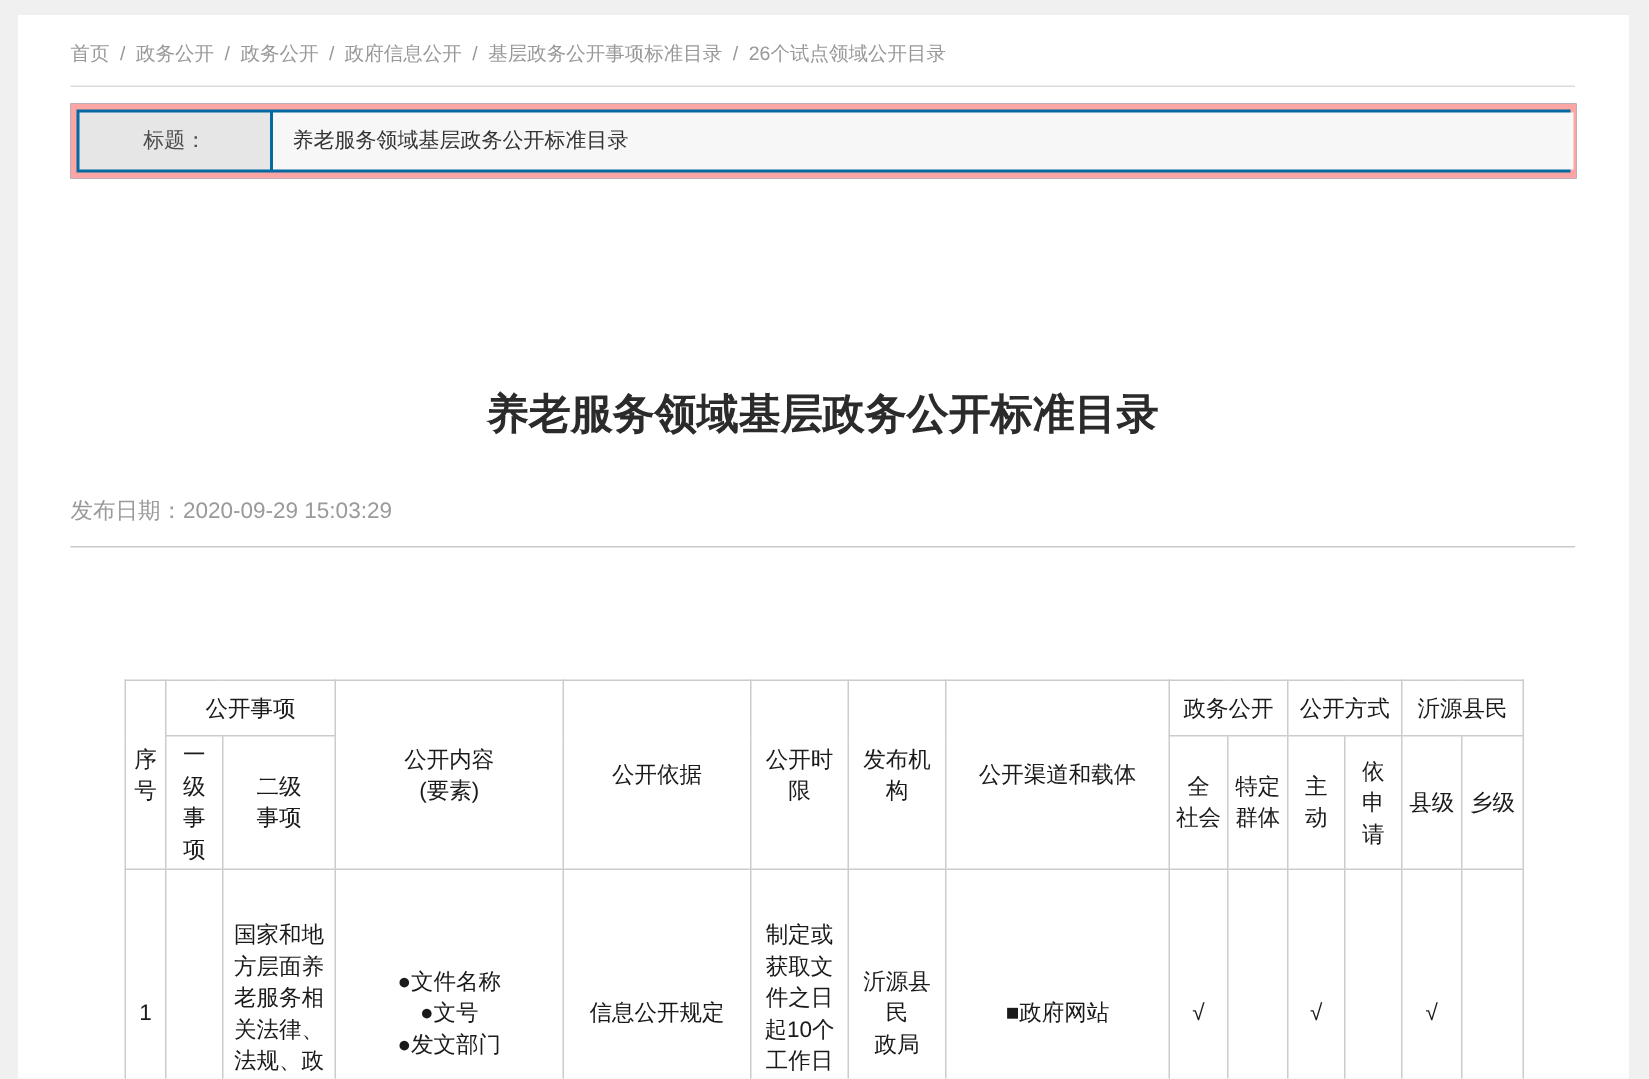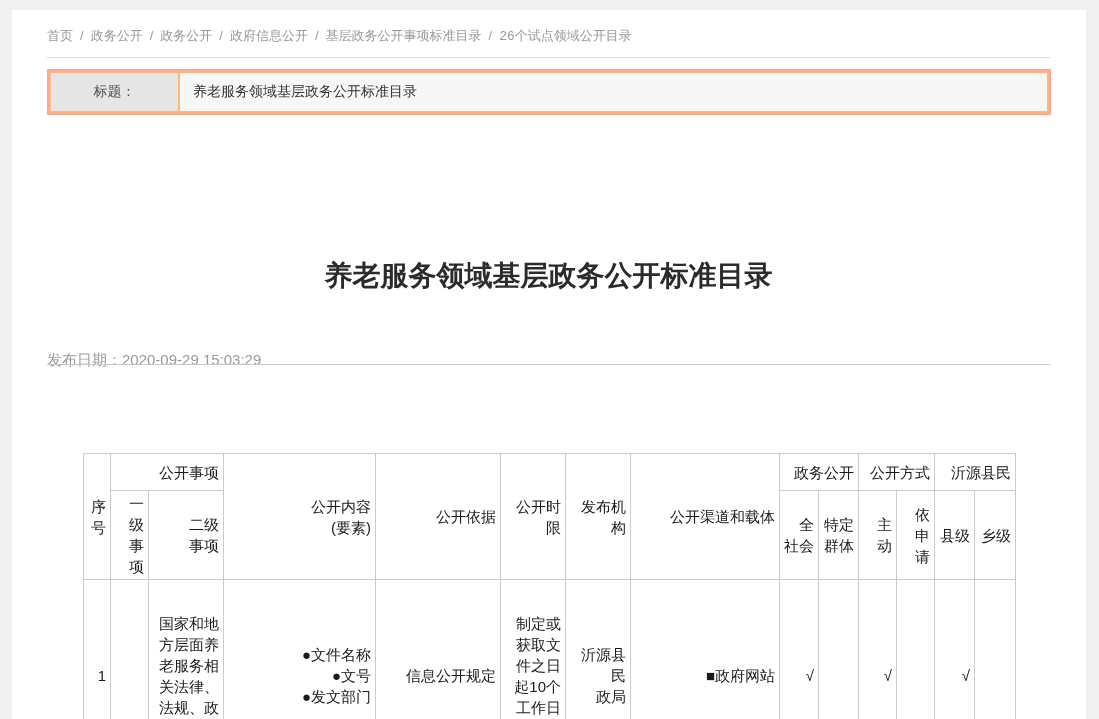--- a/index.html
+++ b/index.html
@@ -6,59 +6,59 @@
   html,body { width:1099px; height:719px; overflow:hidden;
     background:#f0f0f0;
     font-family:"Liberation Sans","DejaVu Sans",sans-serif;
     -webkit-font-smoothing:antialiased; }
   .panel { position:absolute; left:12px; top:10px; width:1074px; height:709px;
     background:#ffffff; overflow:hidden; }
 
   
   .crumbs { position:absolute; left:35px; top:16px; width:1003px;
     font-size:13px; color:#999; line-height:20px; }
-  .crumbs a { color:#999; text-decoration:none; cursor:pointer;font-family:Liberation Mono, monospace; }
+  .crumbs a { color:#999; text-decoration:none; cursor:pointer; }
   .crumbs .sep { color:#999; margin:0 7px; }
   .rule-1 { position:absolute; left:35px; top:47px; width:1003px; height:0;
     border-top:1px solid #dcdcdc; }
 
   
   .meta-wrap { position:absolute; left:35px; top:59px; width:1004px;
-    border:2px solid #fca5a5; background:#fdba74; }
+    border:4px solid #fca5a5; background:#0369a1; }
   table.meta { border-collapse:separate; border-spacing:2px; width:100%;
     table-layout:fixed; }
   table.meta td { height:38px; font-size:14px; vertical-align:middle;
     white-space:pre-line; }
   td.m-label { background:#e6e6e6; color:#4c4c4c; text-align:center; }
   td.m-value { background:#f7f7f7; color:#333; text-align:left; padding-left:13px; }
 
   
   .doc-title { position:absolute; left:35px; top:248px; width:1003px;
     text-align:center; font-size:28px; font-weight:bold; color:#2b2b2b;
     line-height:36px; }
-  .pub-row { position:absolute; left:35px; top:337px; width:1003px; height:26px;
+  .pub-row { position:absolute; left:35px; top:318px; width:1003px; height:26px;
     font-size:15px;text-align:right; }
   .pub-date { float:left; color:#9a9a9a; line-height:26px; }
   .tools { float:right; color:#888; line-height:26px; }
   .tools span { vertical-align:middle; }
   .fs-label { color:#666; font-weight:bold; margin-right:4px; }
   .fs-btn { color:#999; font-size:16px; margin:0 3px; cursor:pointer; }
   .fs-btn.active { color:#2a5caa; border:1px solid #2a5caa; border-radius:4px;
     padding:0 3px; font-weight:bold; }
   .tool-sep { color:#444; margin:0 10px; font-size:14px; }
   .print-btn { color:#777; cursor:pointer; }
   .pdf-btn { color:#16498f; font-weight:bold; cursor:pointer; text-decoration:none; }
   .rule-2 { position:absolute; left:35px; top:354px; width:1003px; height:0;
     border-top:1px solid #c9c9c9; }
 
   
   table.cat { position:absolute; left:71px; top:443px; width:932px;
     border-collapse:collapse; table-layout:fixed; }
   table.cat th, table.cat td { border:1px solid #cccccc; font-size:15px;
-    font-weight:normal; color:#1a1a1a; text-align:right; vertical-align:middle;
+    font-weight:normal; color:#1a1a1a; text-align:center; vertical-align:middle;
     padding:2px 4px; line-height:21px; white-space:pre-line; overflow:hidden;margin-left:37px; }
   tr.h1 { height:37px; }
   tr.h2 { height:65px; }
   tr.r1 { height:192px; }
 </style>
 </head>
 <body>
 
 <div class="panel">
 

